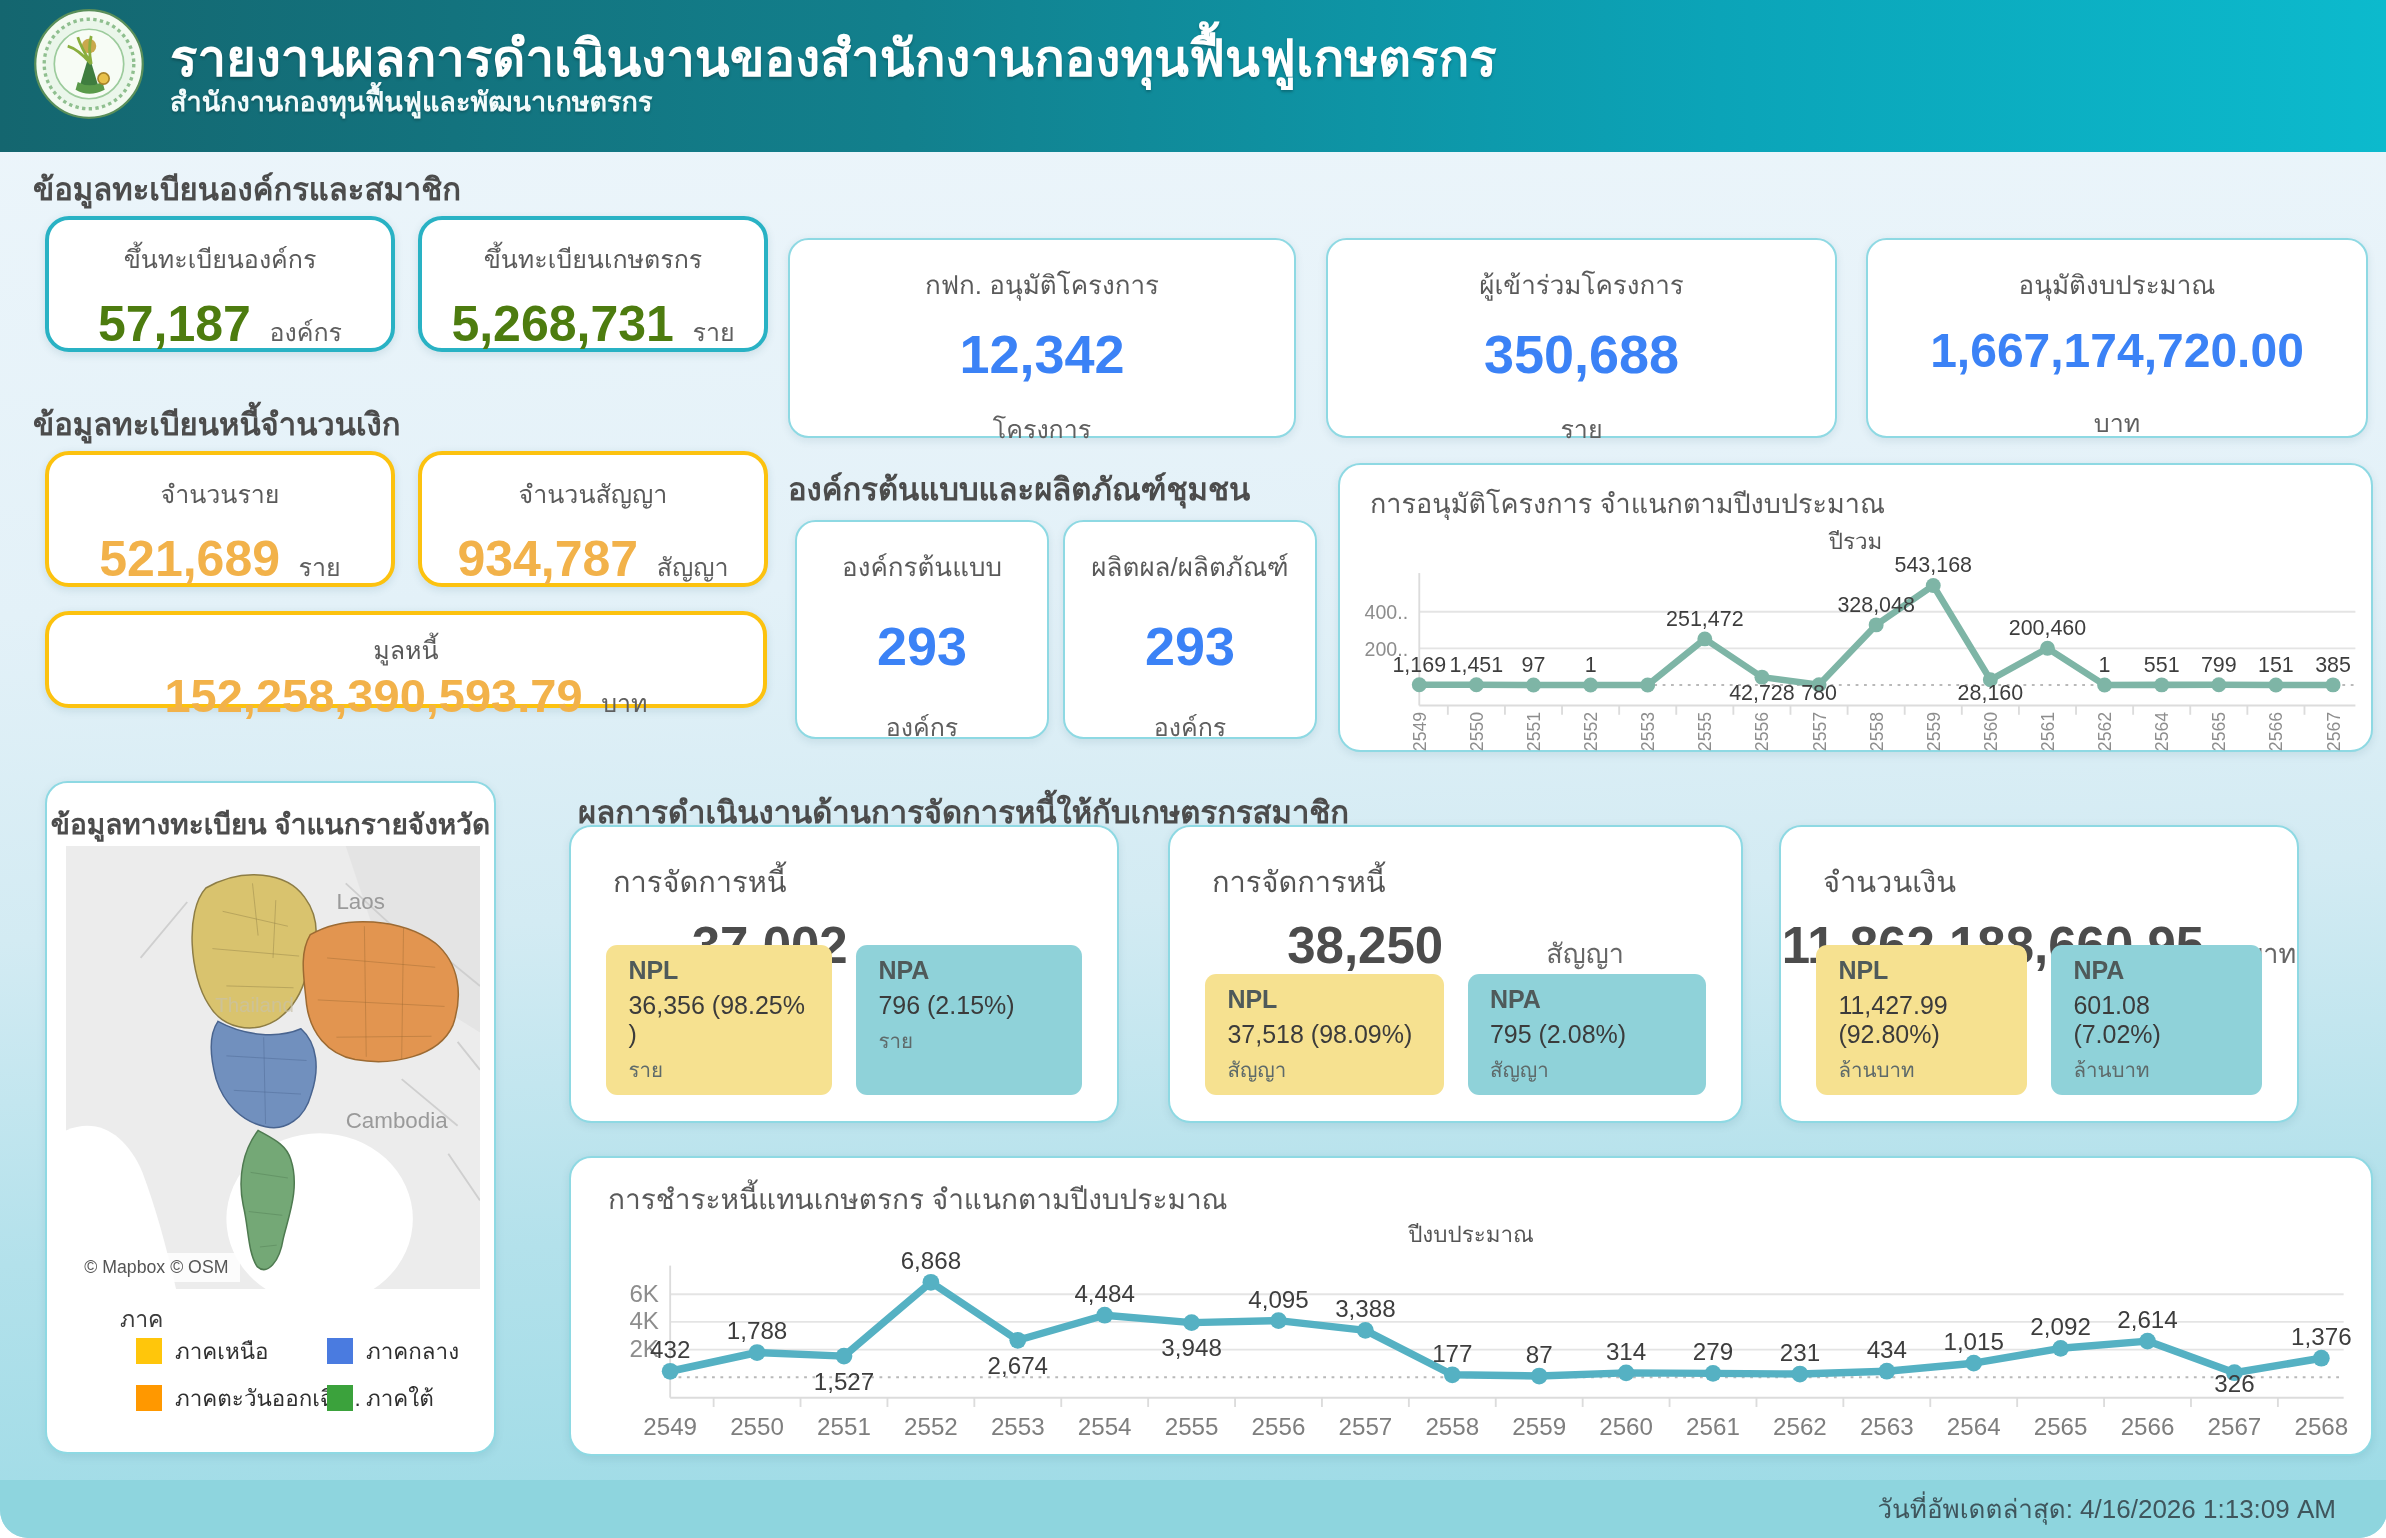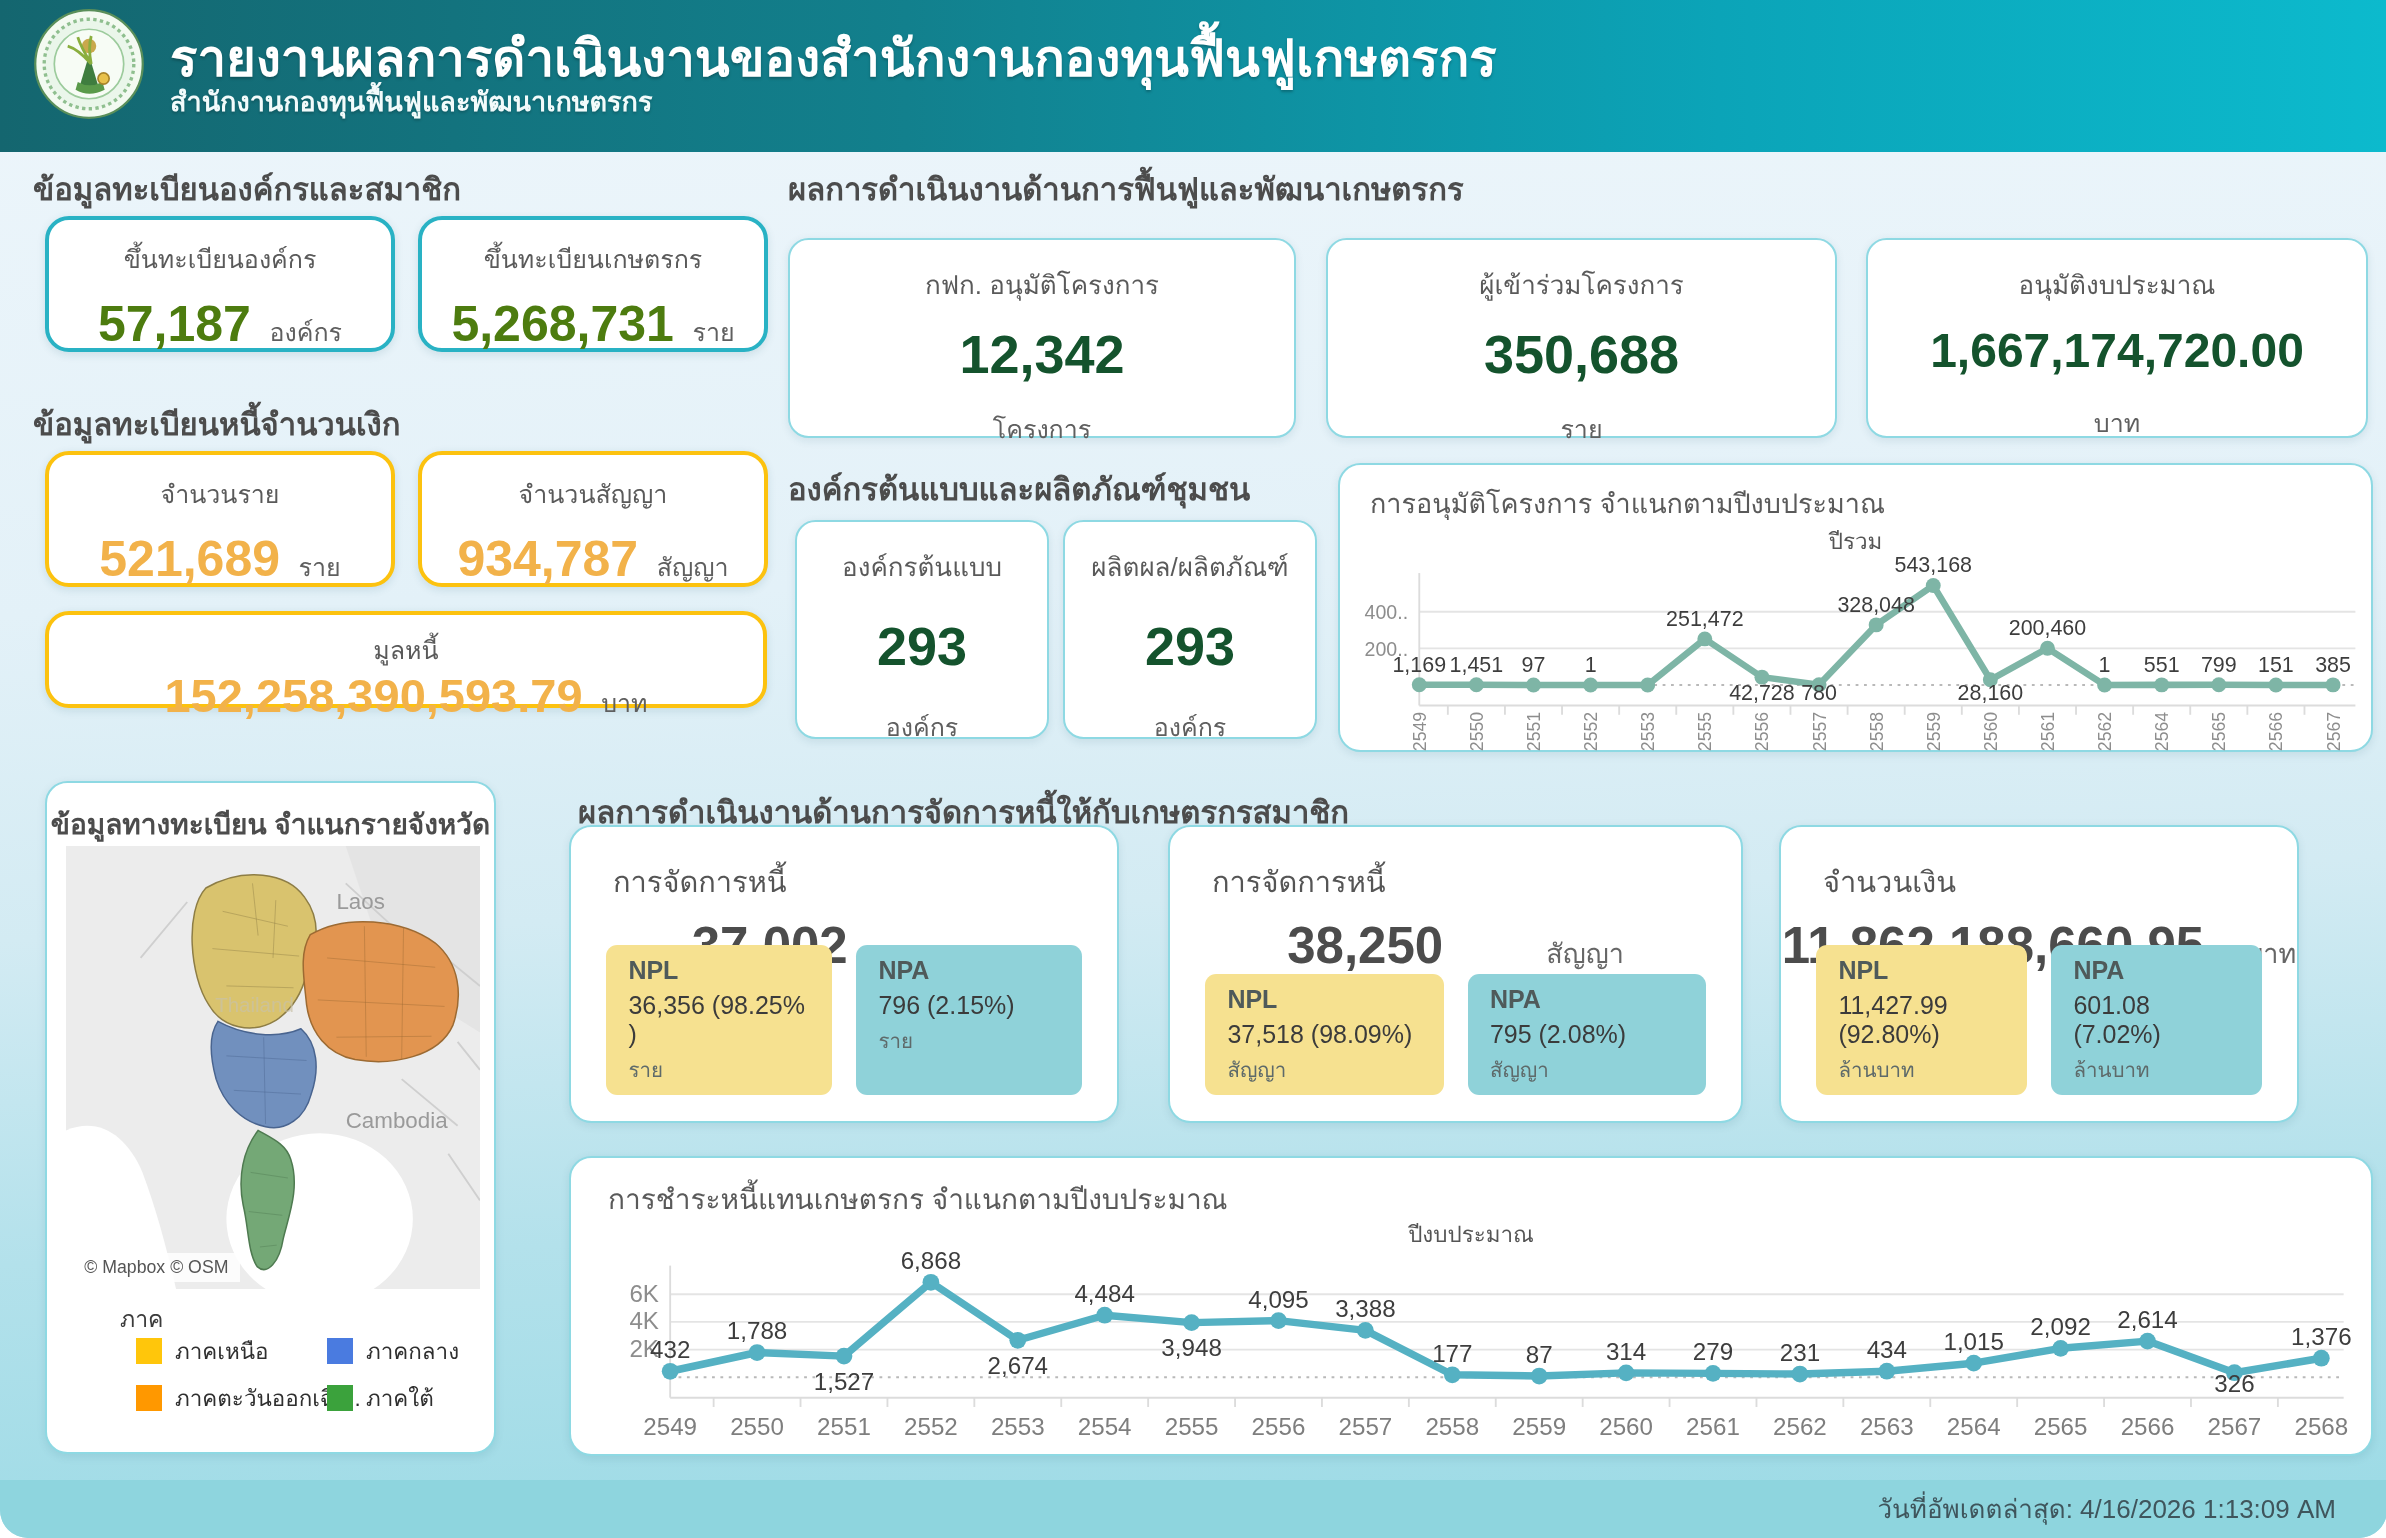--- a/index.html
+++ b/index.html
@@ -19,21 +19,21 @@
   .kpi.teal{border:4.7px solid #29b2c4;}
   .kpi.gold{border:4.7px solid #fcc20f;}
   .kpi-title{font-size:25px;color:#5a5a5a;margin-top:18.6px;}
   .kpi-valrow{display:flex;align-items:baseline;justify-content:center;gap:18.6px;margin-top:20.5px;}
   .kpi-value{font-size:50px;font-weight:bold;line-height:1;}
   .teal-text{color:#4d7c0f;} .gold-text{color:#f2b24a;}
   .kpi-unit{font-size:25px;color:#5f5f5f;}
   
   .big-card{position:absolute;background:#fff;border:2.8px solid #8ed9e3;border-radius:20.5px;text-align:center;box-shadow:0 2.8px 8.4px rgba(20,80,95,.10);}
   .big-title{margin-top:24px;font-size:26px;color:#5a5a5a;}
-  .big-value{margin-top:22.4px;font-size:54px;font-weight:bold;color:#14532d;line-height:1;}
+  .big-value{margin-top:22.4px;font-size:54px;font-weight:bold;color:#3b82f6;line-height:1;}
   .big-unit{margin-top:28px;font-size:25px;color:#5f5f5f;}
   .panel{position:absolute;background:#fff;border:2.8px solid #8ed9e3;border-radius:22.4px;box-shadow:0 2.8px 8.4px rgba(20,80,95,.10);}
   .chart-title{position:absolute;left:30px;top:17px;font-size:27px;color:#5a5a5a;white-space:nowrap;}
   .chart-legend{position:absolute;left:0;right:0;top:58px;text-align:center;font-size:22.4px;color:#555;}
   
   .map-title{position:absolute;left:0;right:0;top:18.6px;text-align:center;font-size:28px;font-weight:bold;color:#4c4c4c;}
   .map-box{position:absolute;left:18.6px;top:63px;width:414px;height:443px;background:#ececec;overflow:hidden;}
   .map-attr{position:absolute;left:7.5px;bottom:7.5px;background:rgba(255,255,255,.85);padding:3.7px 11.2px;font-size:17.7px;color:#555;}
   .lg-title{position:absolute;left:73px;top:518px;font-size:23px;color:#3c3c3c;}
   .lg-item{position:absolute;display:flex;align-items:center;gap:13px;font-size:22.4px;color:#2f2f2f;white-space:nowrap;}
@@ -109,21 +109,20 @@
     </div>
   </div>
   <div class="kpi gold" style="left:45px;top:611px;width:722px;height:97px;">
     <div class="kpi-title" style="margin-top:15px;">มูลหนี้</div>
     <div class="kpi-valrow" style="margin-top:2px;">
       <span class="kpi-value gold-text" style="font-size:47px;">152,258,390,593.79</span>
       <span class="kpi-unit">บาท</span>
     </div>
   </div>
 
-  <div class="sec-title" style="left:788px;top:164px;">ผลการดำเนินงานด้านการฟื้นฟูและพัฒนาเกษตรกร</div>
 
   <div class="big-card" style="left:788px;top:238px;width:508px;height:200px;">
     <div class="big-title">กฟก. อนุมัติโครงการ</div>
     <div class="big-value">12,342</div>
     <div class="big-unit">โครงการ</div>
   </div>
   <div class="big-card" style="left:1326px;top:238px;width:511px;height:200px;">
     <div class="big-title">ผู้เข้าร่วมโครงการ</div>
     <div class="big-value">350,688</div>
     <div class="big-unit">ราย</div>

